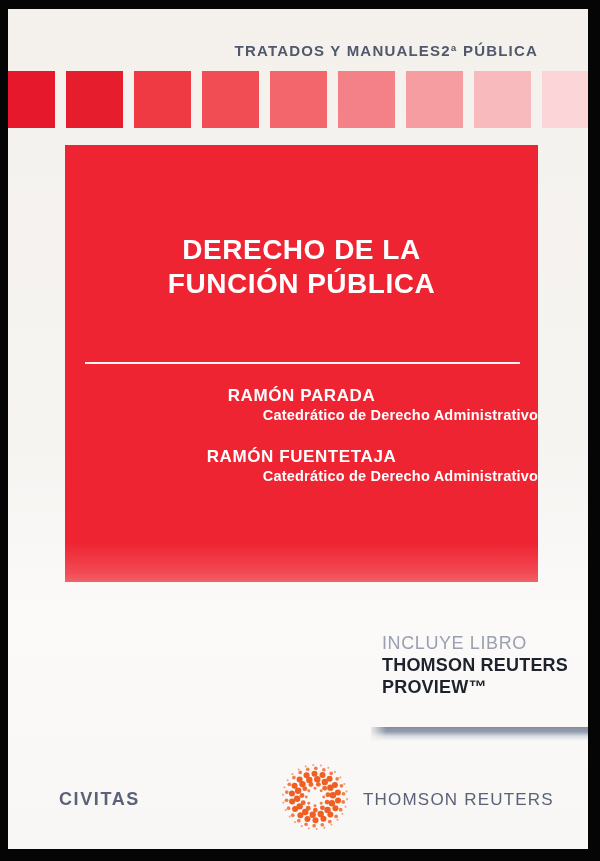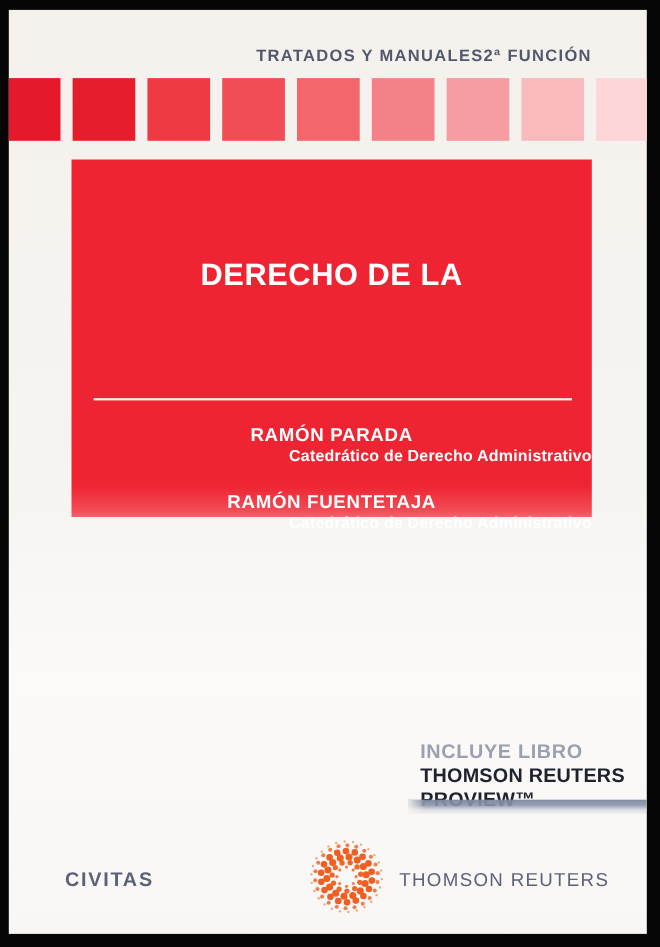--- a/index.html
+++ b/index.html
@@ -13,37 +13,37 @@
     overflow:hidden;
   }
   .header{
     position:absolute;top:33px;left:62px;right:50px;
     display:flex;justify-content:flex-end;align-items:baseline;
     color:#51586c;font-weight:bold;font-size:15px;letter-spacing:1.2px;
   }
   .strip{position:absolute;top:62px;left:-10px;display:flex;gap:11px;}
   .swatch{width:57px;height:57px;flex:0 0 auto;}
   .title-panel{
-    position:absolute;left:57px;top:136px;width:473px;height:325px;
+    position:absolute;left:57px;top:136px;width:473px;height:437px;
     background:linear-gradient(180deg,#ee2432 0%,#ee2432 91%,#f14b55 98%,#f2626b 100%);
   }
   .book-title{
     position:absolute;top:88px;left:0;right:0;text-align:center;
     color:#ffffff;font-size:28px;font-weight:bold;line-height:34px;letter-spacing:0.5px;
   }
   .divider{
     position:absolute;top:217px;left:20px;width:435px;height:2px;
     background:#ffffff;opacity:.95;
   }
   .authors{position:absolute;top:240px;left:0;right:0;text-align:center;color:#ffffff;}
   .author + .author{margin-top:22px;}
   .author-name{font-size:17px;font-weight:bold;letter-spacing:.6px;line-height:21px;}
   .author-role{font-size:14.5px;font-weight:600;line-height:18px;letter-spacing:.2px;text-align:right;}
   .ebook{position:absolute;left:374px;top:623px;font-size:18px;line-height:22px;}
-  .ebook .light{color:#9aa0af;font-weight:700;letter-spacing:.6px;margin-top:40px;}
+  .ebook .light{color:#9aa0af;font-weight:400;letter-spacing:.6px;}
   .ebook .dark{color:#1e222d;font-weight:bold;letter-spacing:.2px;}
   .shadow-bar{
     position:absolute;left:363px;top:718px;width:217px;height:14px;
     background:
       linear-gradient(90deg, rgba(246,244,241,.9) 0%, rgba(246,244,241,0) 7%),
       linear-gradient(180deg, rgba(124,134,158,.95) 0%, rgba(139,148,168,.9) 35%,
                       rgba(189,195,209,.55) 65%, rgba(235,236,240,0) 100%);
   }
   .publisher{
     position:absolute;left:51px;top:780px;
@@ -55,38 +55,39 @@
     font-size:17px;letter-spacing:1.2px;color:#5b6278;font-weight:500;
   }
 </style>
 </head>
 <body>
 
 <div class="page">
 
   <div class="header">
     <span>TRATADOS Y MANUALES</span>
-    <span>2ª FUNCIÓN</span>
+    <span>2ª PÚBLICA</span>
   </div>
 
   <div class="strip">
       <div class="swatch" style="background: rgb(230, 24, 44);"></div>
       <div class="swatch" style="background: rgb(229, 29, 45);"></div>
       <div class="swatch" style="background: rgb(239, 58, 68);"></div>
       <div class="swatch" style="background: rgb(240, 77, 84);"></div>
       <div class="swatch" style="background: rgb(242, 102, 108);"></div>
       <div class="swatch" style="background: rgb(244, 129, 135);"></div>
       <div class="swatch" style="background: rgb(246, 157, 161);"></div>
       <div class="swatch" style="background: rgb(249, 186, 189);"></div>
       <div class="swatch" style="background: rgb(251, 213, 216);"></div>
     </div>
 
   <div class="title-panel">
     <div class="book-title">
       <div>DERECHO DE LA</div>
+      <div>FUNCIÓN PÚBLICA</div>
     </div>
     <div class="divider"></div>
     <div class="authors">
       <div class="author">
         <div class="author-name">RAMÓN PARADA</div>
         <div class="author-role">Catedrático de Derecho Administrativo</div>
       </div>
       <div class="author">
         <div class="author-name">RAMÓN FUENTETAJA</div>
         <div class="author-role">Catedrático de Derecho Administrativo</div>

